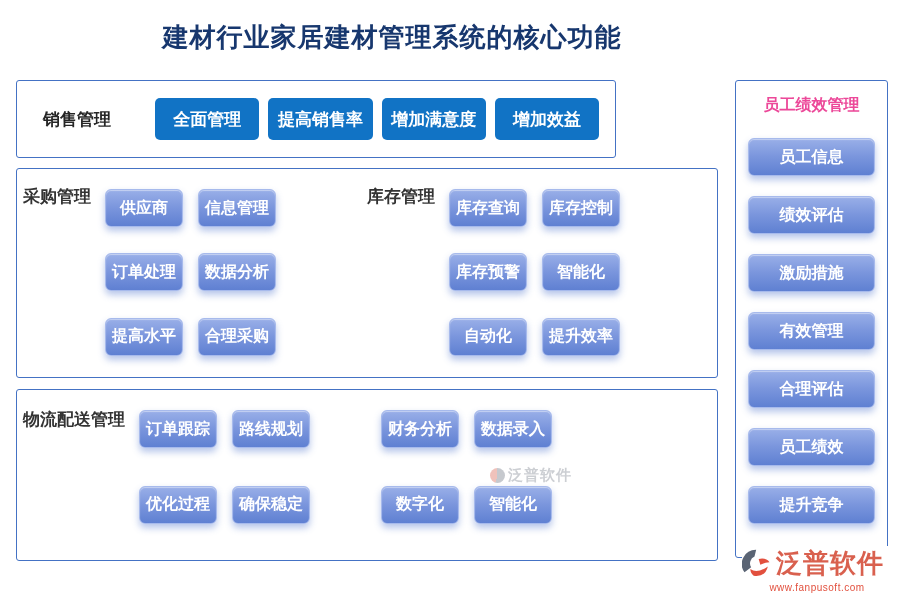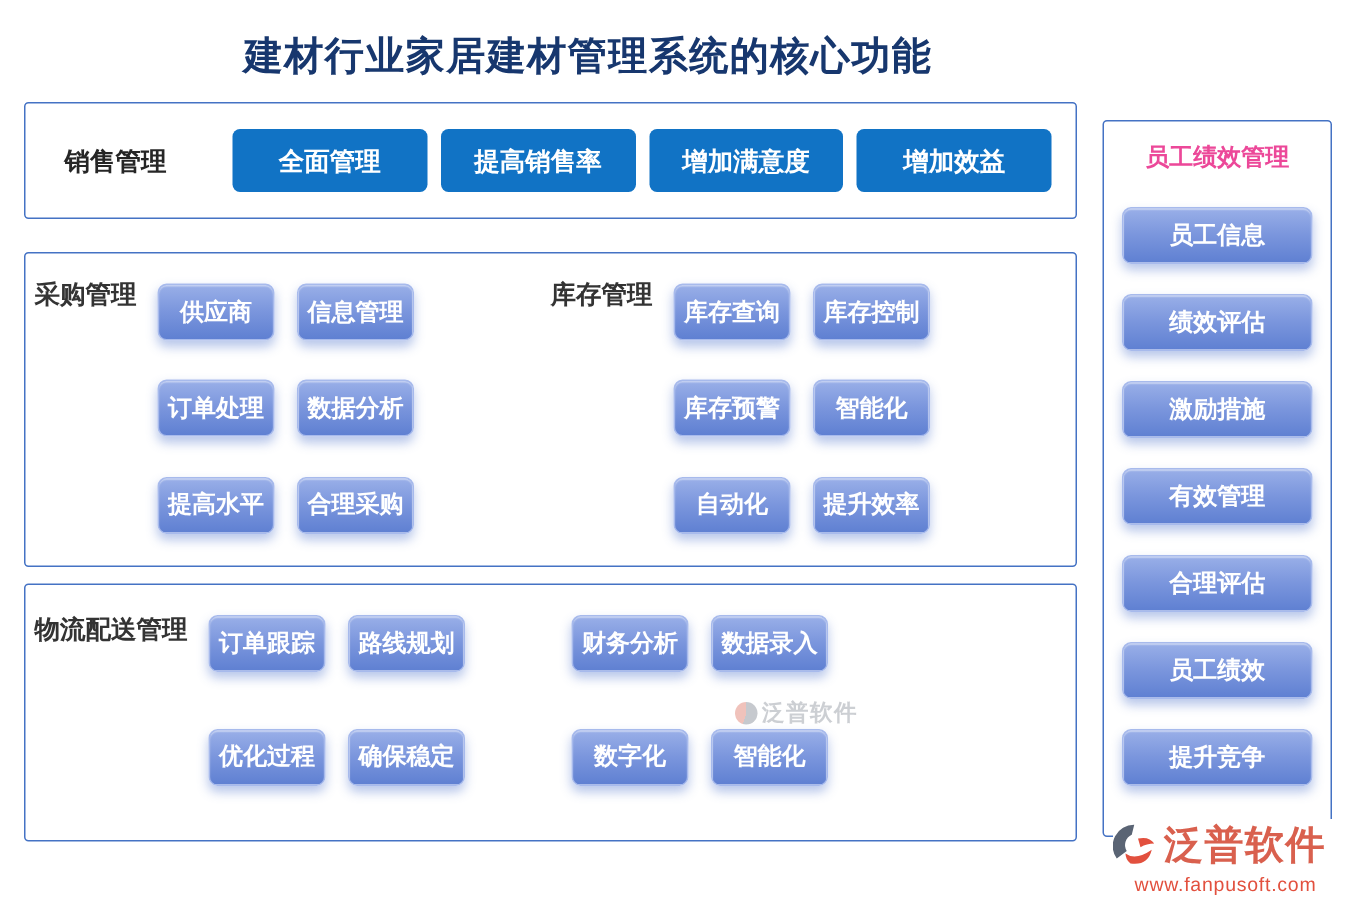--- a/index.html
+++ b/index.html
@@ -14,21 +14,21 @@
     text-align:center;margin:0;
     font-size:26px;font-weight:bold;color:#17376e;letter-spacing:1px;
   }
   .box{
     position:absolute;background:#fff;
     border:1.5px solid #4472c4;border-radius:3px;
     box-sizing:border-box;
   }
   
   .sales{
-    left:16px;top:68px;width:702px;height:78px;
+    left:16px;top:80px;width:600px;height:78px;
     display:flex;align-items:center;gap:16px;
     padding:0 16px 0 26px;
   }
   .sales-label{font-size:17px;font-weight:bold;color:#262626;flex:none;width:96px;}
   .sales-btns{flex:1;display:flex;gap:9px;}
   .dark-btn{
     flex:1;height:42px;
     background:#1173c5;border:none;border-radius:5px;
     color:#ffffff;font-size:17px;font-weight:bold;
     font-family:Liberation Mono, monospace;cursor:pointer;white-space:nowrap;
@@ -71,21 +71,21 @@
     display:flex;align-items:center;gap:3px;
     opacity:.38;pointer-events:none;z-index:5;
   }
   .wm-icon{width:15px;height:15px;border-radius:50%;
     background:conic-gradient(#6b7280 0 55%, #d9604e 55% 100%);flex:none;}
   .wm-text{font-size:15px;font-weight:bold;color:#7c828e;letter-spacing:1px;}
   
   .logo{position:absolute;left:742px;top:546px;width:150px;z-index:6;background:#fff;}
   .logo-row{display:flex;align-items:center;gap:4px;}
   .logo-name{font-size:26px;font-weight:bold;color:#d9604e;letter-spacing:1px;white-space:nowrap;}
-  .logo-url{font-size:13px;color:#e2503e;letter-spacing:.5px;margin-top:1px;text-align:center;white-space:nowrap;}
+  .logo-url{font-size:10px;color:#e2503e;letter-spacing:.5px;margin-top:1px;text-align:center;white-space:nowrap;}
 </style>
 </head>
 <body>
 
 <h1 class="page-title">建材行业家居建材管理系统的核心功能</h1>
 
 <section class="box sales">
   <span class="sales-label">销售管理</span>
   <div class="sales-btns">
     <button class="dark-btn">全面管理</button>

